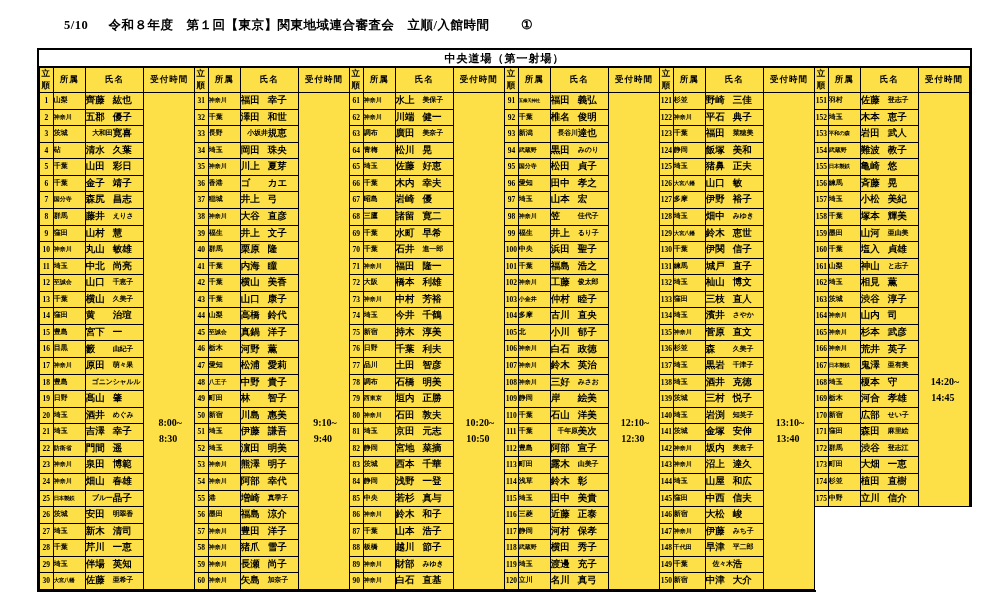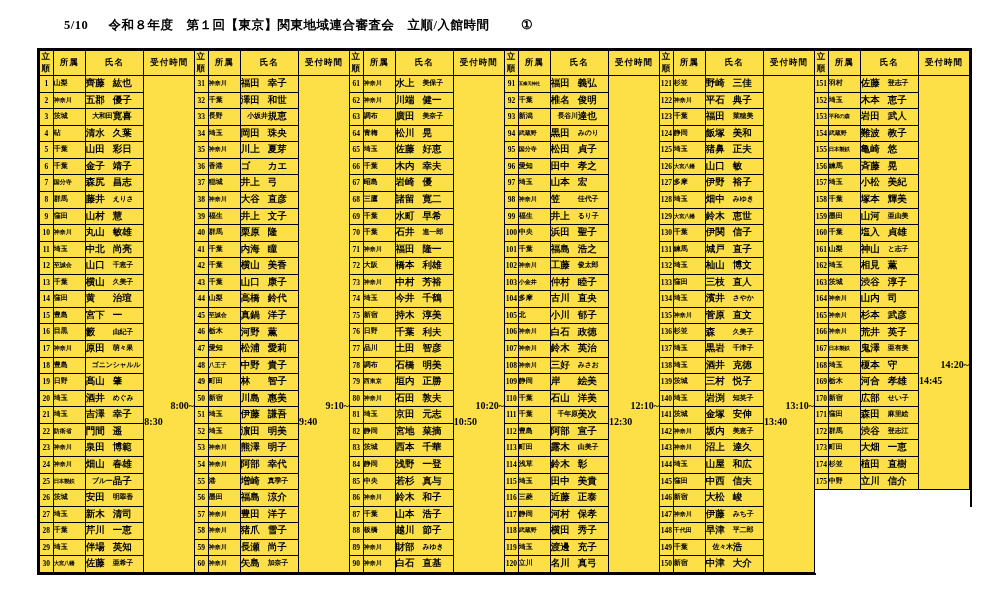--- a/index.html
+++ b/index.html
@@ -40,35 +40,36 @@
   td.org{font-size:7px;padding-left:2px;}
   td.org.s{font-size:6px;}
   td.org.xs{font-size:5.5px;letter-spacing:-0.3px;}
   td.org.xxs{font-size:4.5px;letter-spacing:-0.3px;}
   td.nm{font-size:9.5px;padding-left:2px;}
   td.nm .sur{display:inline-block;width:27px;vertical-align:middle;}
   td.nm .giv{display:inline-block;vertical-align:middle;}
   td.nm .sm{font-size:7px;letter-spacing:-0.2px;text-align:right;}
   td.time{vertical-align:top;font-size:10px;}
   .tbox{margin-top:181px;}
-  .tbox .t1{height:16px;line-height:16px;text-align:right;padding-left:2px;}
-  .tbox .t2{height:16px;line-height:16px;text-align:left;padding-right:2px;}
+  .tbox .t1{height:16px;line-height:16px;text-align:center;padding-left:2px;}
+  .tbox .t2{height:16px;line-height:16px;text-align:center;padding-right:2px;}
   .patch{position:absolute;left:777px;right:-3px;top:457px;bottom:-3px;background:#fff;}
 </style>
 </head>
 <body>
 
 <div class="page-header">
   <span>5/10</span>
   <span>　</span>
   <span>令和８年度　第１回【東京】関東地域連合審査会　立順/入館時間</span>
   <span class="mark">①</span>
 </div>
 
 <div class="tbl">
+  <div class="venue">中央道場（第一射場）</div>
   <div class="groups">
       <table class="group">
         <thead>
           <tr>
             <th class="c-no">立順</th>
             <th class="c-org">所属</th>
             <th class="c-nm">氏名</th>
             <th class="c-time">受付時間</th>
           </tr>
         </thead>

